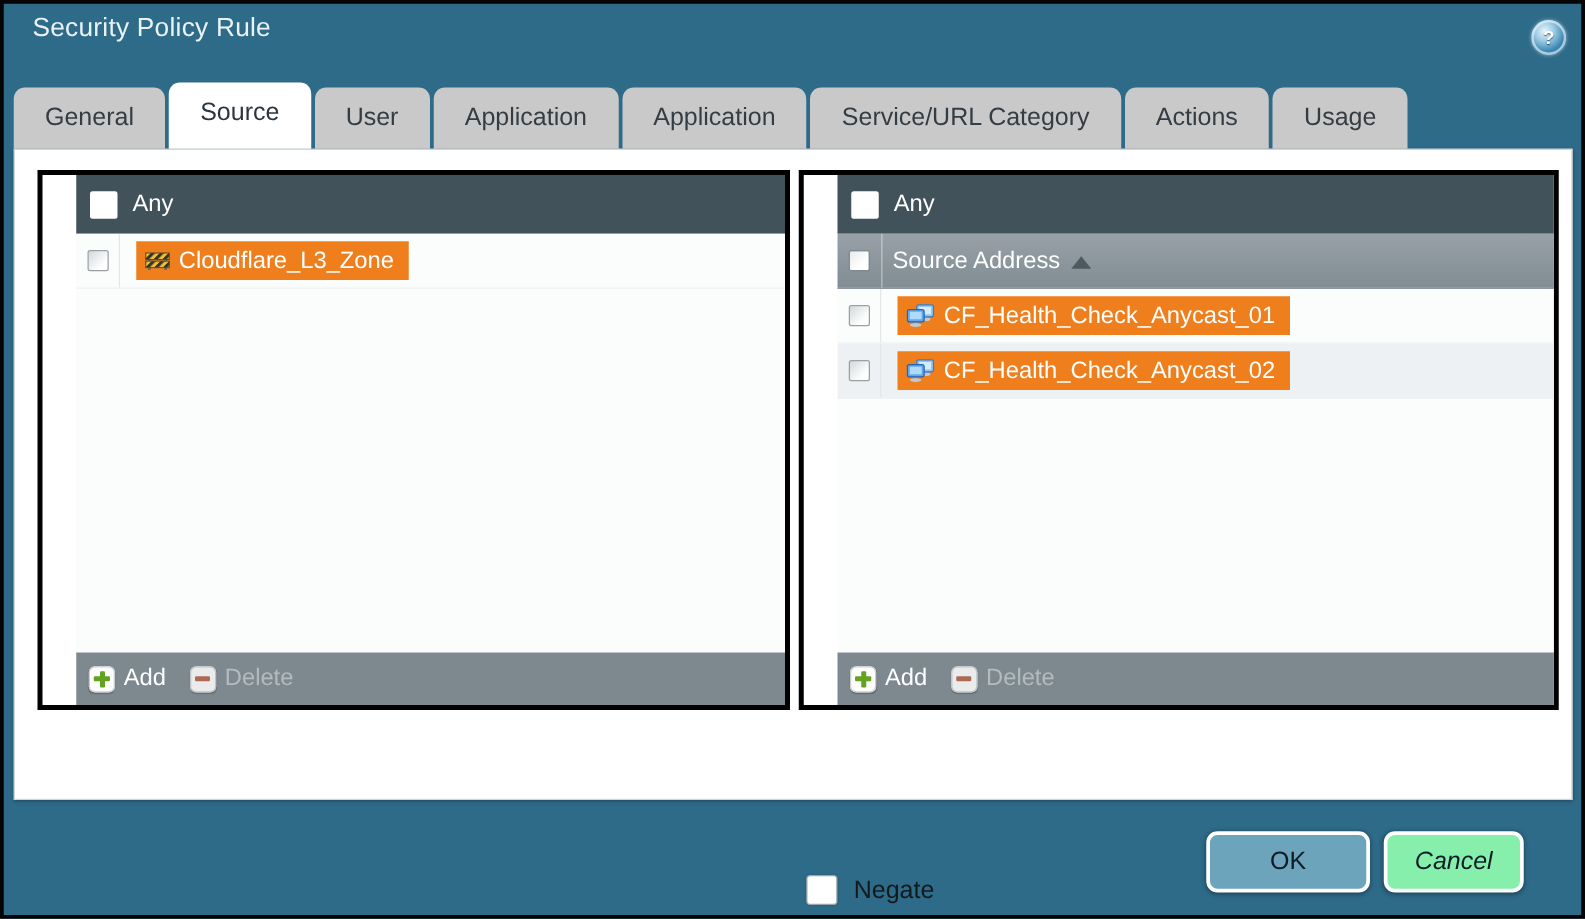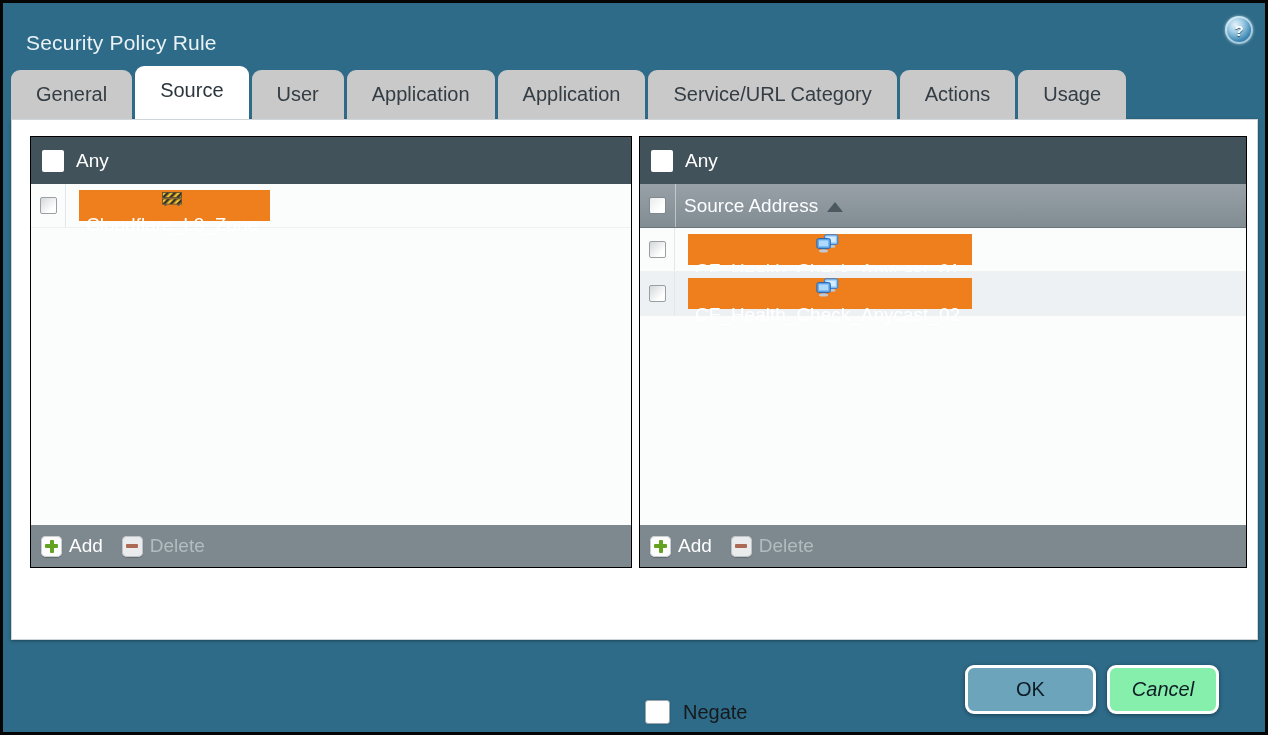--- a/index.html
+++ b/index.html
@@ -10,21 +10,21 @@
     position:relative;
     overflow:hidden;
   }
   .window {
     position:absolute; inset:0;
     border:3px solid #050505;
     background:#2e6b88;
   }
   
   .title {
-    position:absolute; left:23px; top:28px;
+    position:absolute; left:23px; top:8px;
     font-size:21px; color:#eaf2f6; letter-spacing:.2px;
   }
   .help-btn {
     position:absolute; left:1222px; top:13px;
     width:28px; height:28px; border-radius:50%;
     background:radial-gradient(circle at 38% 32%, #e8f4fb 0%, #9ccbe4 30%, #3f88b3 62%, #1c587e 100%);
     box-shadow:0 0 3px rgba(255,255,255,.55), inset 0 0 0 2px rgba(230,244,252,.65);
     color:#fff; font-size:15px; font-weight:bold;
     display:flex; align-items:center; justify-content:center;
     cursor:pointer; text-shadow:0 1px 1px rgba(0,40,70,.7);
@@ -44,21 +44,22 @@
   }
   
   .content {
     position:absolute; left:8px; top:116px; width:1247px; height:521px;
     background:#fff; border:1px solid #cfd5d8; z-index:1;
     box-shadow:0 1px 3px rgba(0,0,0,.35);
   }
   .panel {
     position:absolute; top:16px; height:432px;
     display:flex; flex-direction:column;
-    border:1px solid #000000;
+    border:4px solid #000000;
+    padding-left:27px;
   }
   .panel.left  { left:18px;  width:602px; }
   .panel.right { left:627px; width:608px; }
   .anybar {
     height:47px; background:#42525b; flex:0 0 auto;
     display:flex; align-items:center; padding-left:11px;
   }
   .anybar .label { color:#fff; font-size:19px; margin-left:12px; }
   .cb { display:inline-block; background:#fff; cursor:pointer; }
   .any-cb { width:22px; height:22px; border-radius:2px; }
@@ -96,21 +97,21 @@
   }
   .row-cb {
     width:17px; height:17px; border-radius:2px;
     border:1px solid #99a0a4;
     background:linear-gradient(135deg,#d4d8da 0%,#ffffff 75%);
   }
   .badge {
     margin-left:13px; height:31px;
     display:inline-flex; align-items:center; gap:7px;
     background:#ef7f1d; color:#fff; font-size:19px;
-    padding:0 12px 0 7px; white-space:nowrap;flex-direction:column;
+    padding:0 12px 0 7px; white-space:nowrap;
   }
   .badge .icon { display:inline-flex; }
   .panelfooter {
     height:42px; flex:0 0 auto; background:#7e898f;
     display:flex; align-items:center; padding-left:10px;
   }
   .ico-box {
     width:21px; height:21px; background:#fdfdfd; border-radius:5px;
     position:relative; box-shadow:inset 0 0 0 1px #c9ced1, 0 1px 1px rgba(0,0,0,.25);
   }

